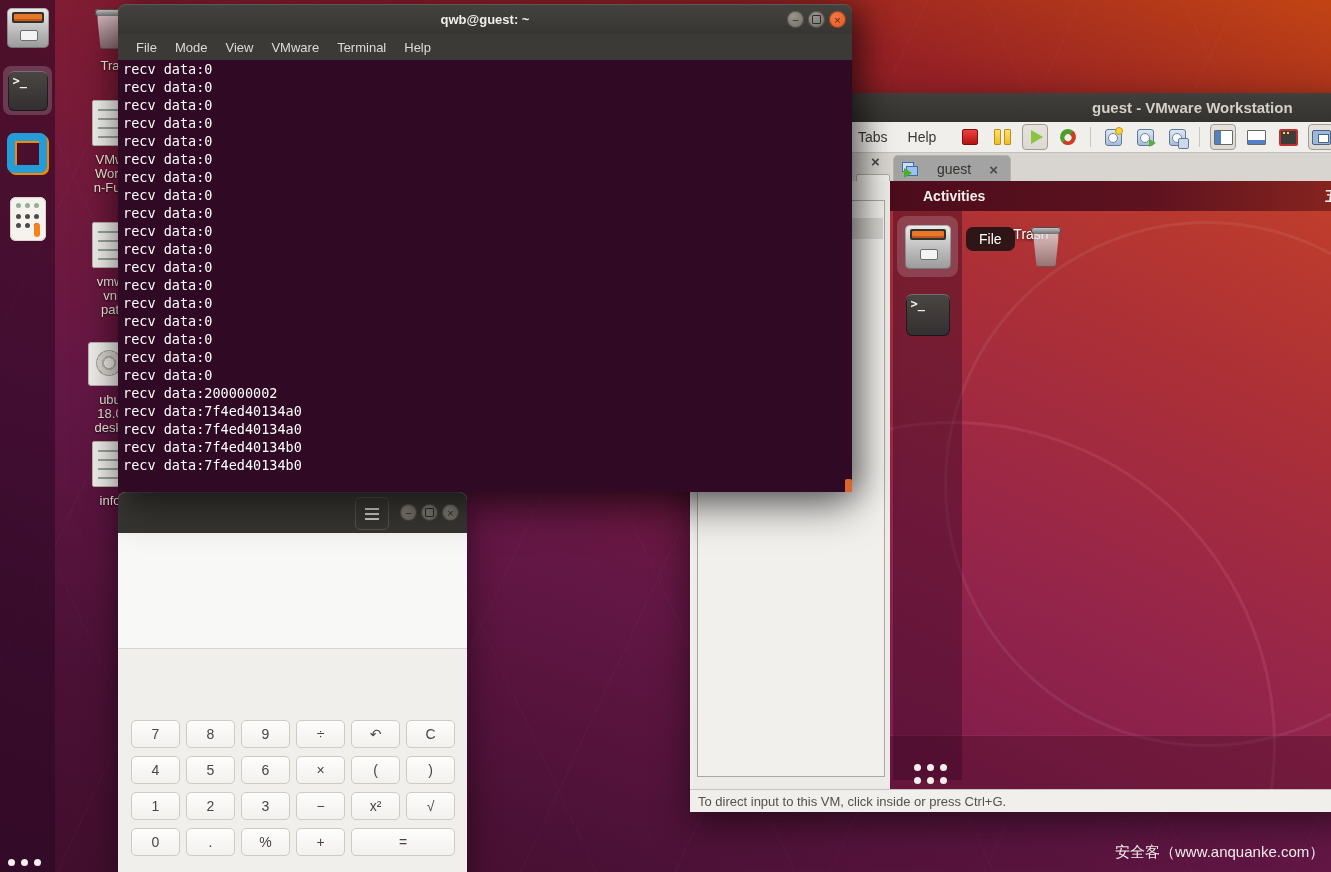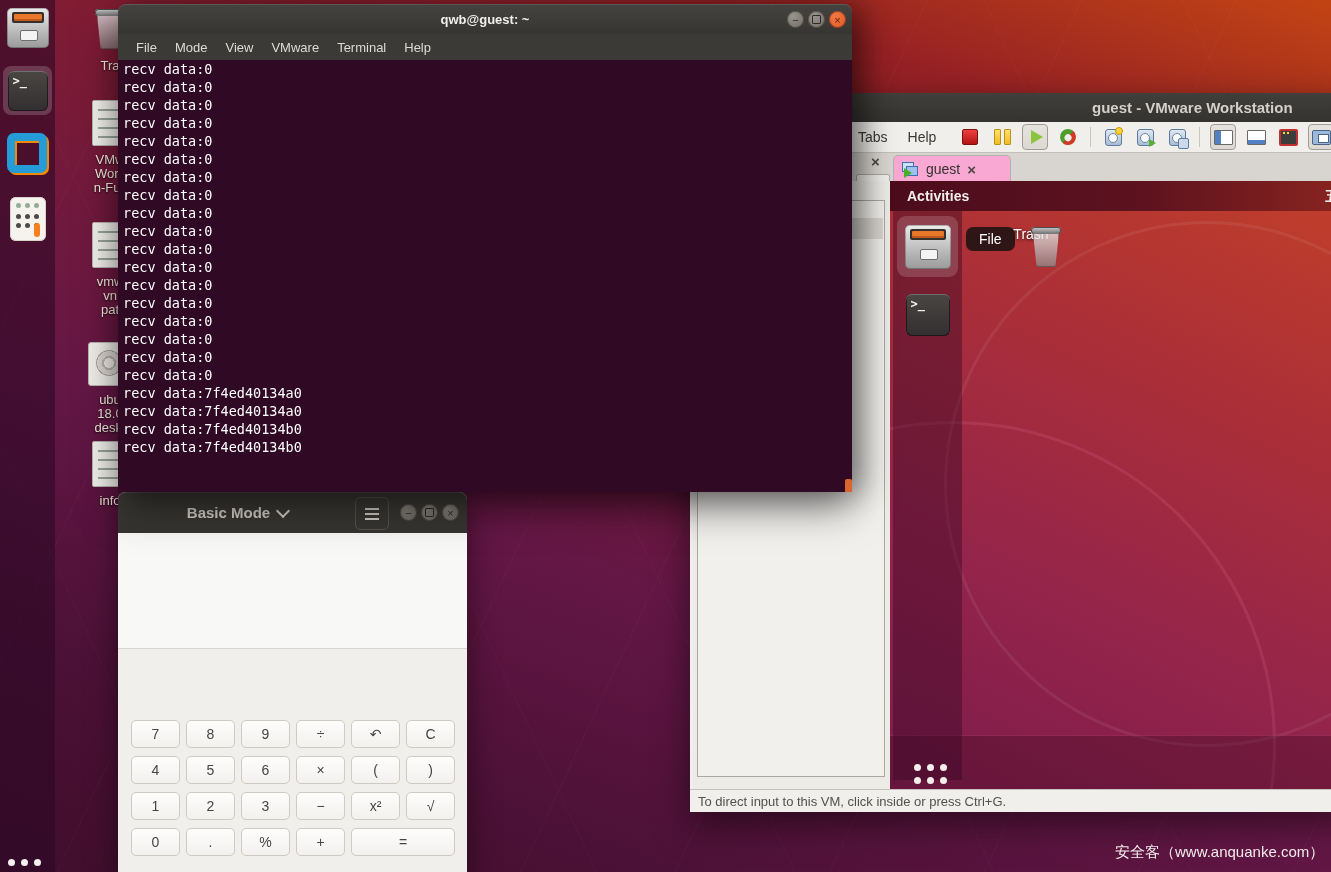--- a/index.html
+++ b/index.html
@@ -104,22 +104,22 @@
   .i-clockbase .grn{position:absolute;right:-3px;bottom:-2px;width:0;height:0;border-left:7px solid #58b033;border-top:4px solid transparent;border-bottom:4px solid transparent;}
   .i-clockbase .stack{position:absolute;right:-4px;bottom:-4px;width:9px;height:9px;background:#cdd9e8;border:1px solid #5d7aa0;border-radius:2px;}
   .i-panel{width:17px;height:13px;background:#fff;border:1px solid #6a6a64;border-radius:1px;position:relative;}
   .i-panel .left{position:absolute;left:0;top:0;bottom:0;width:6px;background:#5380c2;}
   .i-panel .bottom{position:absolute;left:0;right:0;bottom:0;height:4px;background:#5380c2;}
   .i-full{width:15px;height:13px;background:#3c3c3a;border:2px solid #c03030;border-radius:2px;position:relative;}
   .i-full:before{content:"";position:absolute;left:2px;top:1px;width:8px;height:2px;background:repeating-linear-gradient(90deg,#ffd23d 0 2px, transparent 2px 4px);}
   .i-unity{width:17px;height:13px;background:#9db9d9;border:1px solid #4a6285;border-radius:2px;position:relative;}
   .i-unity:before{content:"";position:absolute;right:1px;bottom:1px;width:9px;height:7px;background:#fff;border:1px solid #4a6285;}
   .vm-tabrow{position:relative;height:29px;background:#d8d5d0;border-top:1px solid #c3c0ba;}
-  .vm-tab{position:absolute;left:203px;top:2px;width:118px;height:27px;background:#f9a8d4;border:1px solid #b5b2ac;border-bottom:none;border-radius:5px 5px 0 0;
-    display:flex;align-items:center;gap:7px;padding:0 8px;box-sizing:border-box;}
+  .vm-tab{position:absolute;left:203px;top:2px;width:118px;height:27px;background:#a3a3a3;border:1px solid #b5b2ac;border-bottom:none;border-radius:5px 5px 0 0;
+    display:flex;align-items:center;gap:18px;padding:0 8px;box-sizing:border-box;}
   .vm-tab .label{font-size:14px;color:#33322f;}
   .xmark{color:#4c4a45;font-size:15px;font-weight:bold;line-height:1;}
   .tab-vm-icon{position:relative;width:17px;height:14px;}
   .tab-vm-icon .s1{position:absolute;left:0;top:0;width:10px;height:8px;background:#cfe0f4;border:1px solid #3c6eb4;}
   .tab-vm-icon .s2{position:absolute;left:4px;top:4px;width:10px;height:8px;background:#9fc0e8;border:1px solid #3c6eb4;}
   .tab-vm-icon .p{position:absolute;left:2px;bottom:-2px;width:0;height:0;border-left:8px solid #4caf27;border-top:5px solid transparent;border-bottom:5px solid transparent;}
   .sidebar-x{position:absolute;left:181px;top:61px;}
   .sidebar-dd{position:absolute;left:166px;top:81px;width:32px;height:20px;background:#f0eeea;border:1px solid #ada9a3;border-radius:2px;display:flex;align-items:center;justify-content:center;}
   .caret-down{width:0;height:0;border-left:5px solid transparent;border-right:5px solid transparent;border-top:6px solid #77746e;}
   .vm-sidebar{position:absolute;left:3px;top:88px;width:197px;height:609px;background:#edebe7;}
@@ -127,21 +127,21 @@
   .vm-sidebar .sel{position:absolute;left:1px;right:1px;top:17px;height:21px;background:#d8d5d0;}
   .vm-status{position:absolute;left:0;right:0;bottom:0;height:22px;background:#f1efec;border-top:1px solid #c6c3bd;display:flex;align-items:center;}
   .vm-status span{font-size:13px;color:#53514c;margin-left:8px;}
   
   .guest{position:absolute;left:200px;top:88px;width:460px;height:609px;overflow:hidden;
     background:linear-gradient(205deg,#c2402a 0%,#ad3036 30%,#96254a 65%,#7c1b4b 100%);}
   .gcirc1{position:absolute;width:520px;height:520px;border-radius:50%;border:3px solid rgba(255,255,255,0.07);right:-120px;top:40px;}
   .gcirc2{position:absolute;width:640px;height:640px;border-radius:50%;border:3px solid rgba(255,160,190,0.12);left:-260px;top:240px;}
   .gband{position:absolute;left:0;right:0;top:554px;height:55px;background:rgba(55,8,32,0.32);border-top:1px solid rgba(220,80,140,0.3);}
   .g-topbar{position:absolute;left:0;right:0;top:0;height:30px;background:linear-gradient(90deg,#4c0c1c 0%,#5d121f 55%,#8a251f 100%);display:flex;align-items:center;}
-  .g-activities{color:#f2eeec;font-size:14px;font-weight:bold;margin-left:17px;}
+  .g-activities{color:#f2eeec;font-size:14px;font-weight:bold;margin-left:33px;}
   .g-clock{position:absolute;right:-8px;top:7px;color:#f2eeec;font-size:14px;font-weight:bold;white-space:nowrap;}
   .g-dock{position:absolute;left:3px;top:30px;width:69px;height:569px;background:rgba(52,8,36,0.42);}
   .g-dock-item{position:absolute;left:4px;width:61px;height:61px;border-radius:9px;display:flex;align-items:center;justify-content:center;}
   .g-dock-item.active{background:rgba(255,255,255,0.16);}
   .g-apps-dots{position:absolute;left:21px;top:553px;display:grid;grid-template-columns:repeat(3,7px);grid-gap:6px;}
   .g-apps-dots i{width:7px;height:7px;border-radius:50%;background:#f3eeec;}
   .g-tooltip{position:absolute;left:76px;top:46px;background:rgba(18,16,16,0.82);border-radius:7px;padding:4px 13px;color:#fff;font-size:14px;}
   .g-trash{position:absolute;left:116px;top:43px;width:50px;text-align:center;}
   .g-trash .art-trash{margin:0 auto;}
   .g-trash-label{color:#fff;font-size:14px;text-shadow:0 1px 3px rgba(0,0,0,0.85);margin-top:2px;}
@@ -332,24 +332,20 @@
     </div>
   </div>
 
   <div class="vm-status">
     <span>To direct input to this VM, click inside or press Ctrl+G.</span>
   </div>
 </div>
 
 <div class="calc-win">
   <div class="calc-titlebar">
-    <div class="calc-mode">
-      <span>Basic Mode</span>
-      <span class="chev"></span>
-    </div>
     <div class="calc-burger">
         <span class="burger-lines"></span>
       </div>
     <div class="calc-btnbar">
       <span class="win-btn">−</span>
       <span class="win-btn">
           <span class="sq-glyph"></span>
         </span>
       <span class="win-btn">×</span>
     </div>
@@ -412,20 +408,21 @@
         <div class="term-line">recv data:0</div>
         <div class="term-line">recv data:0</div>
         <div class="term-line">recv data:0</div>
         <div class="term-line">recv data:0</div>
         <div class="term-line">recv data:0</div>
         <div class="term-line">recv data:0</div>
         <div class="term-line">recv data:0</div>
         <div class="term-line">recv data:0</div>
         <div class="term-line">recv data:0</div>
         <div class="term-line">recv data:0</div>
+        <div class="term-line">recv data:200000002</div>
         <div class="term-line">recv data:7f4ed40134a0</div>
         <div class="term-line">recv data:7f4ed40134a0</div>
         <div class="term-line">recv data:7f4ed40134b0</div>
         <div class="term-line">recv data:7f4ed40134b0</div>
       </div>
     <div class="term-scroll"></div>
   </div>
 </div>
 
 </body></html>

